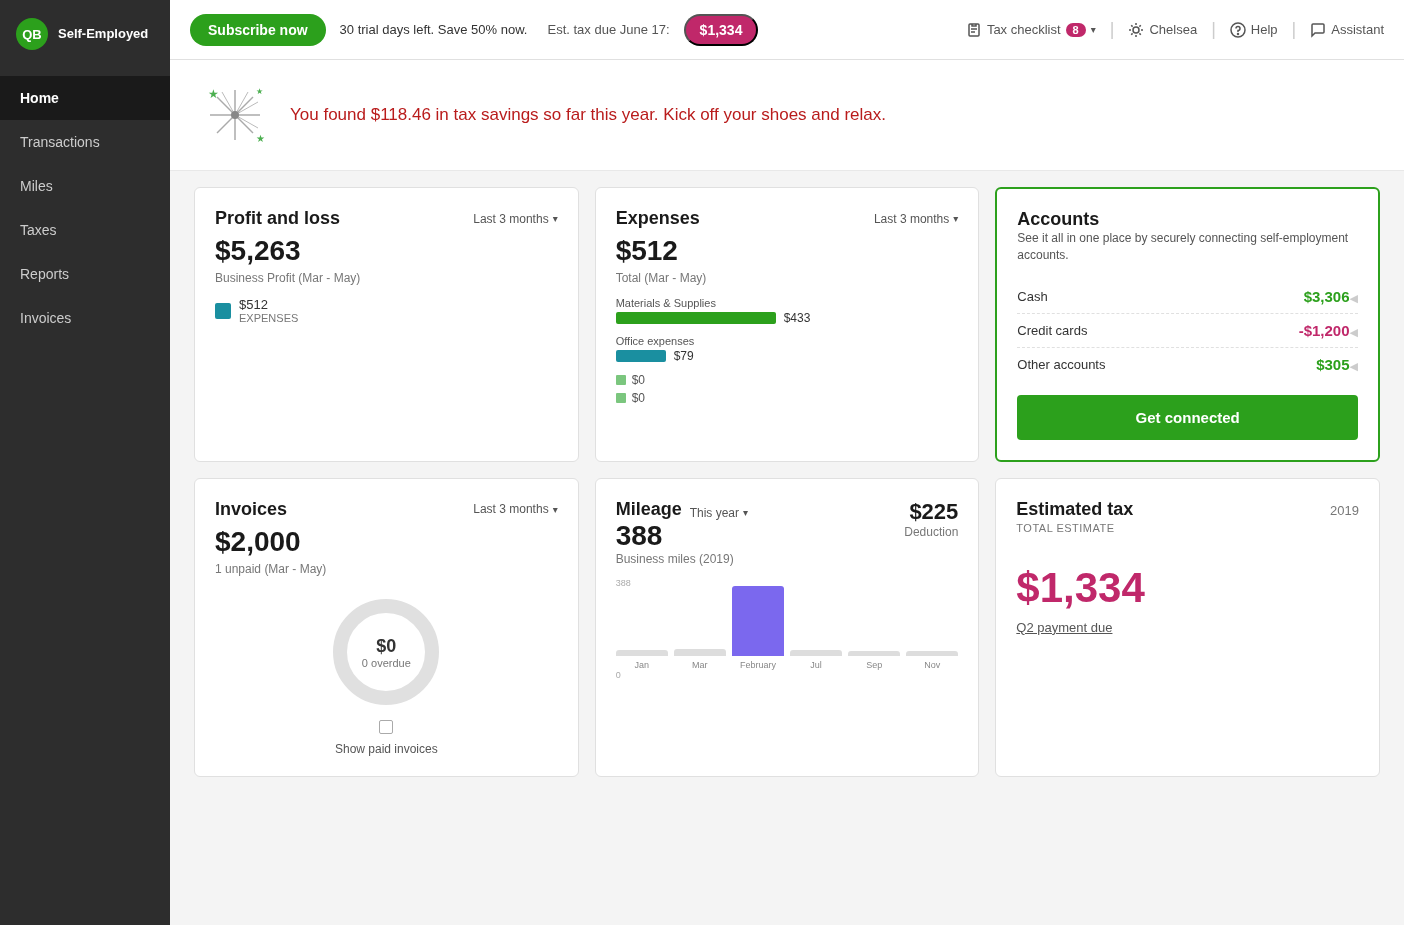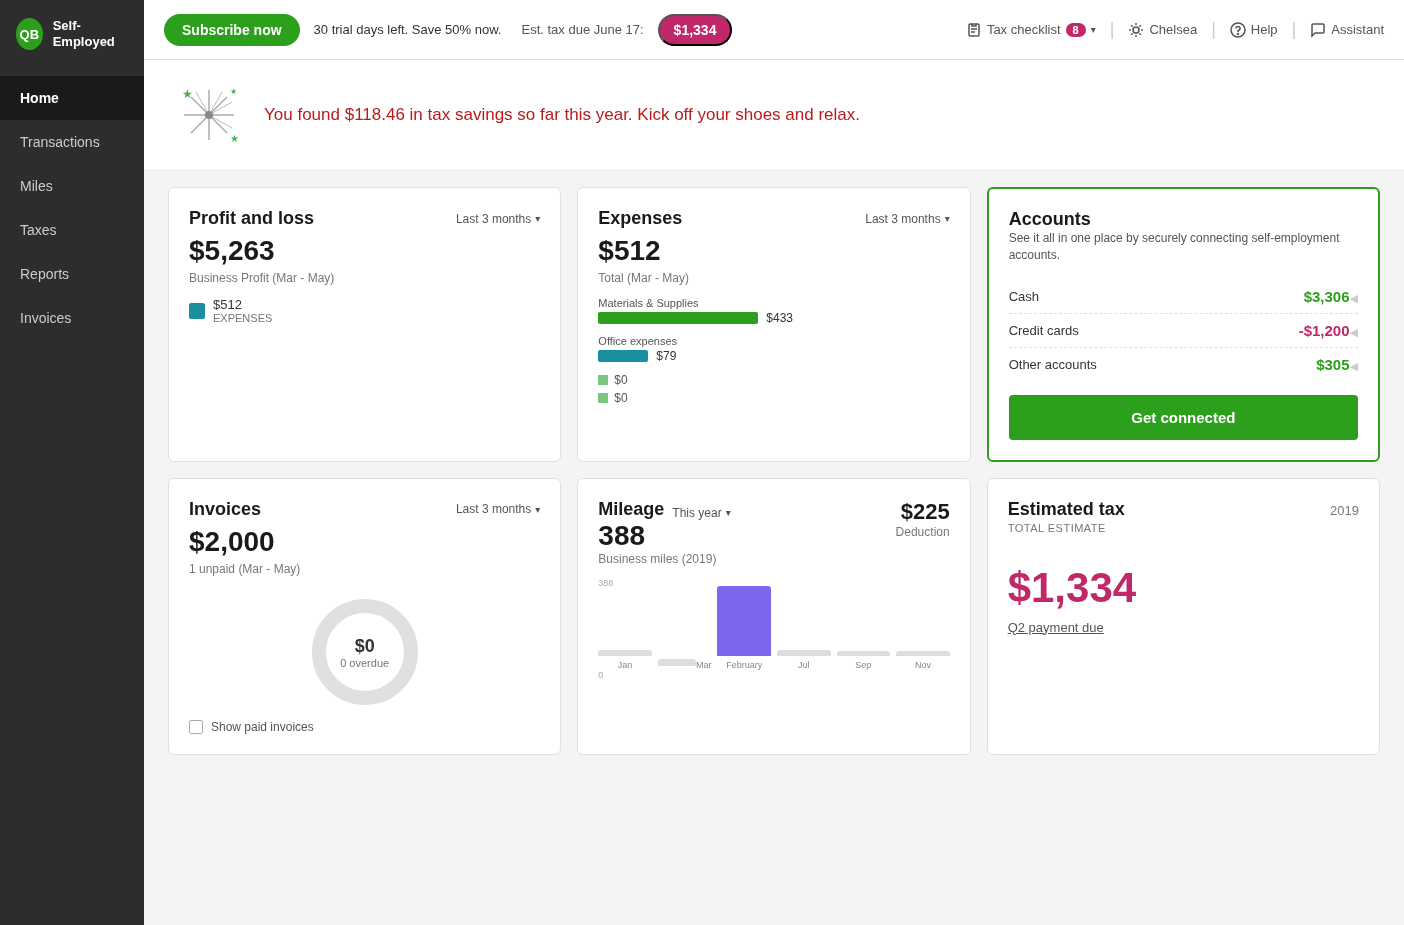--- a/index.html
+++ b/index.html
@@ -1,20 +1,20 @@
 <!DOCTYPE html>
 <html><head>
   <meta charset="utf-8">
   <style>
     * { box-sizing: border-box; margin: 0; padding: 0; }
     body { font-family: -apple-system, BlinkMacSystemFont, 'Segoe UI', Arial, sans-serif; background: #f4f4f4; display: flex; height: 925px; overflow: hidden; }
 
     
     .sidebar {
-      width: 144px;
+      width: 170px;
       background: #2d2d2d;
       display: flex;
       flex-direction: column;
       flex-shrink: 0;
       height: 100%;
     }
     .sidebar-logo {
       display: flex;
       align-items: center;
       padding: 18px 16px;
@@ -236,21 +236,21 @@
     }
     .donut-text {
       position: absolute;
       top: 50%; left: 50%;
       transform: translate(-50%, -50%);
       text-align: center;
     }
     .donut-amount { font-size: 18px; font-weight: 700; color: #333; }
     .donut-label { font-size: 11px; color: #777; }
     .show-paid-row {
-      display: flex; align-items: center; gap: 8px; margin-top: 8px;
+      display: flex; align-items: center; gap: 8px; margin-top: 8px; flex-direction: column;
     }
     .checkbox-sq {
       width: 14px; height: 14px;
       border: 1.5px solid #aaa;
       border-radius: 2px;
     }
     .show-paid-label { font-size: 12px; color: #555; }
 
     
     .mileage-header { display: flex; justify-content: space-between; align-items: flex-start; }
@@ -531,21 +531,21 @@
           <div style="display:flex;justify-content:space-between;margin-bottom:2px;">
             <span style="font-size:9px;color:#aaa;">388</span>
           </div>
           <div style="display:flex;align-items:flex-end;gap:6px;height:80px;">
 
             <div style="display:flex;flex-direction:column;align-items:center;flex:1;">
               <div style="width:100%;height:6px;background:#ddd;border-radius:3px 3px 0 0;"></div>
               <span style="font-size:9px;color:#888;margin-top:4px;">Jan</span>
             </div>
 
-            <div style="display:flex;flex-direction:row;align-items:center;flex:1;margin-top:23px;">
+            <div style="display:flex;flex-direction:column;align-items:center;flex:1;margin-top:23px;">
               <div style="width:100%;height:7px;background:#ddd;border-radius:3px 3px 0 0;"></div>
               <span style="font-size:9px;color:#888;margin-top:4px;">Mar</span>
             </div>
 
             <div style="display:flex;flex-direction:column;align-items:center;flex:1;">
               <div style="width:100%;height:70px;background:#7b68ee;border-radius:3px 3px 0 0;"></div>
               <span style="font-size:9px;color:#888;margin-top:4px;">February</span>
             </div>
 
             <div style="display:flex;flex-direction:column;align-items:center;flex:1;">

